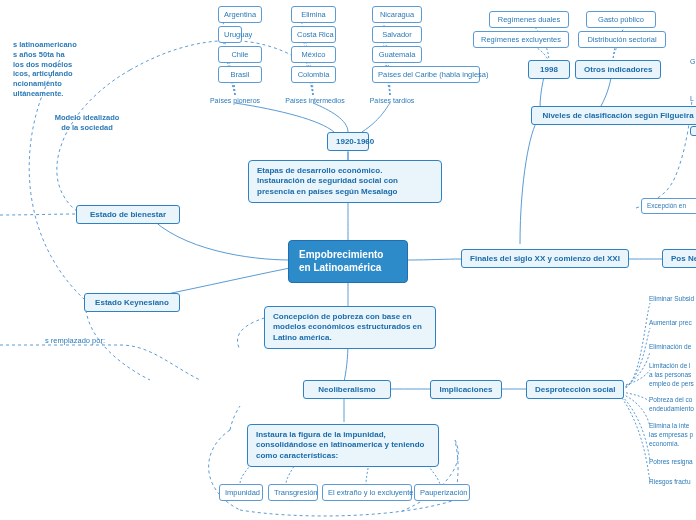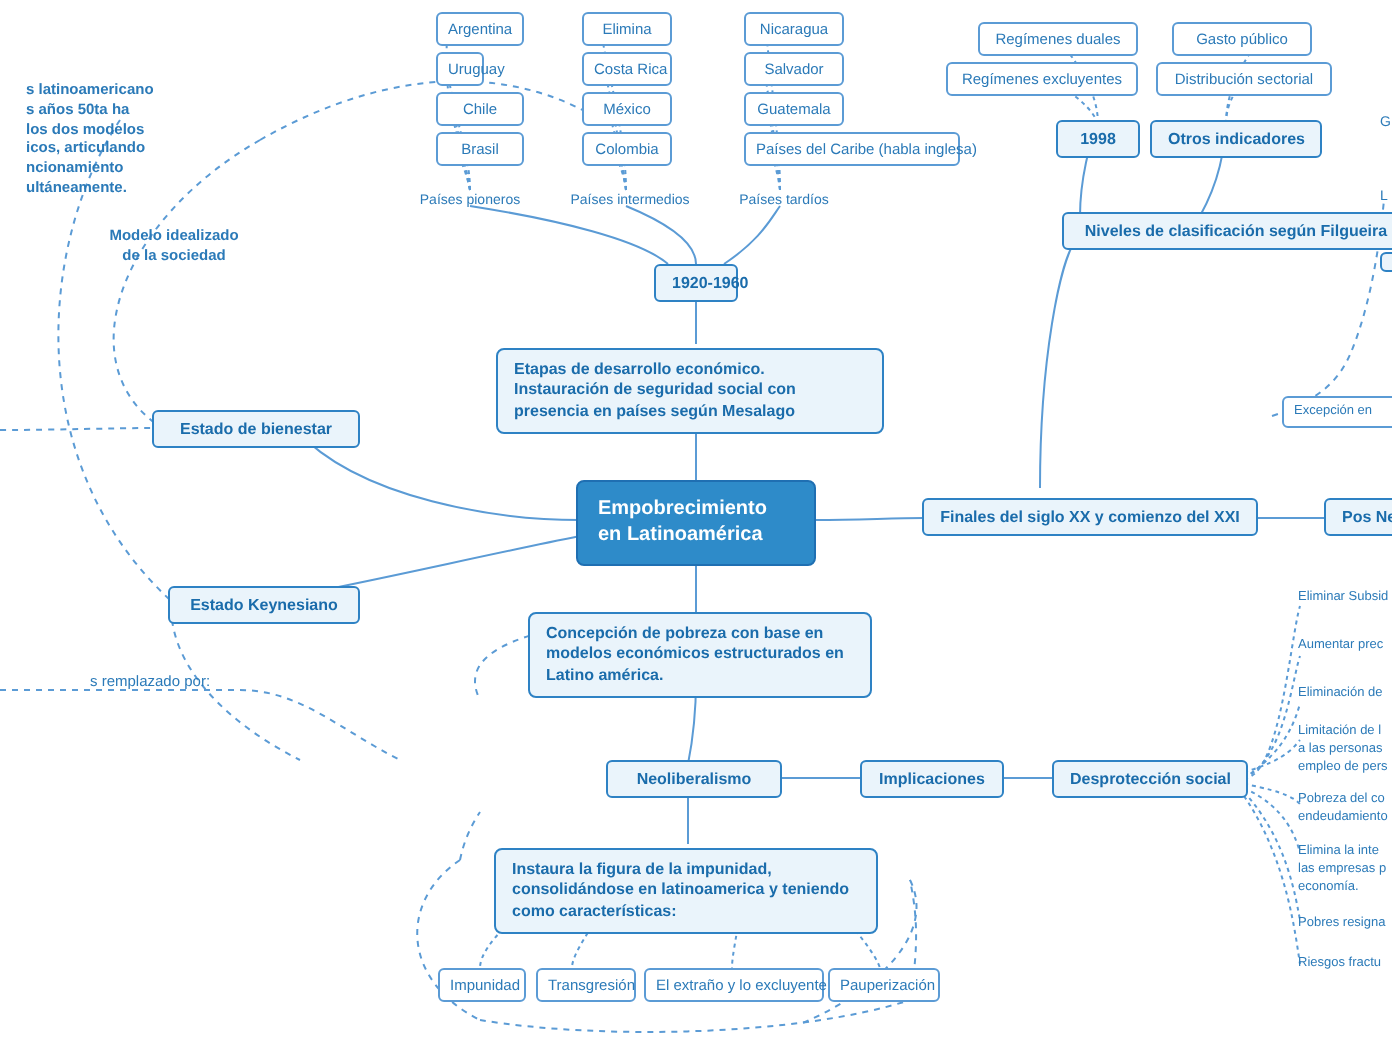--- a/index.html
+++ b/index.html
@@ -183,21 +183,21 @@
     <div>de la sociedad</div>
   </div>
 
   <div class="node pill" style="left:76px;top:205px;width:104px;">Estado de bienestar</div>
   <div class="node pill" style="left:84px;top:293px;width:96px;">Estado Keynesiano</div>
 
   <div class="node freetext small" style="left:0px;top:336px;width:70px;text-align:left;color:#2b7ab8;margin-left:45px;">s remplazado por:</div>
 
   <div class="node pill" style="left:327px;top:132px;width:42px;">1920-1960</div>
 
-  <div class="node mid left" style="left:248px;top:174px;width:194px;">
+  <div class="node mid left" style="left:248px;top:160px;width:194px;">
     <div>Etapas de desarrollo económico.</div>
     <div>Instauración de seguridad social con</div>
     <div>presencia en países según Mesalago</div>
   </div>
 
   <div class="node main" style="left:288px;top:240px;width:120px;">
     <div>Empobrecimiento</div>
     <div>en Latinoamérica</div>
   </div>
 

